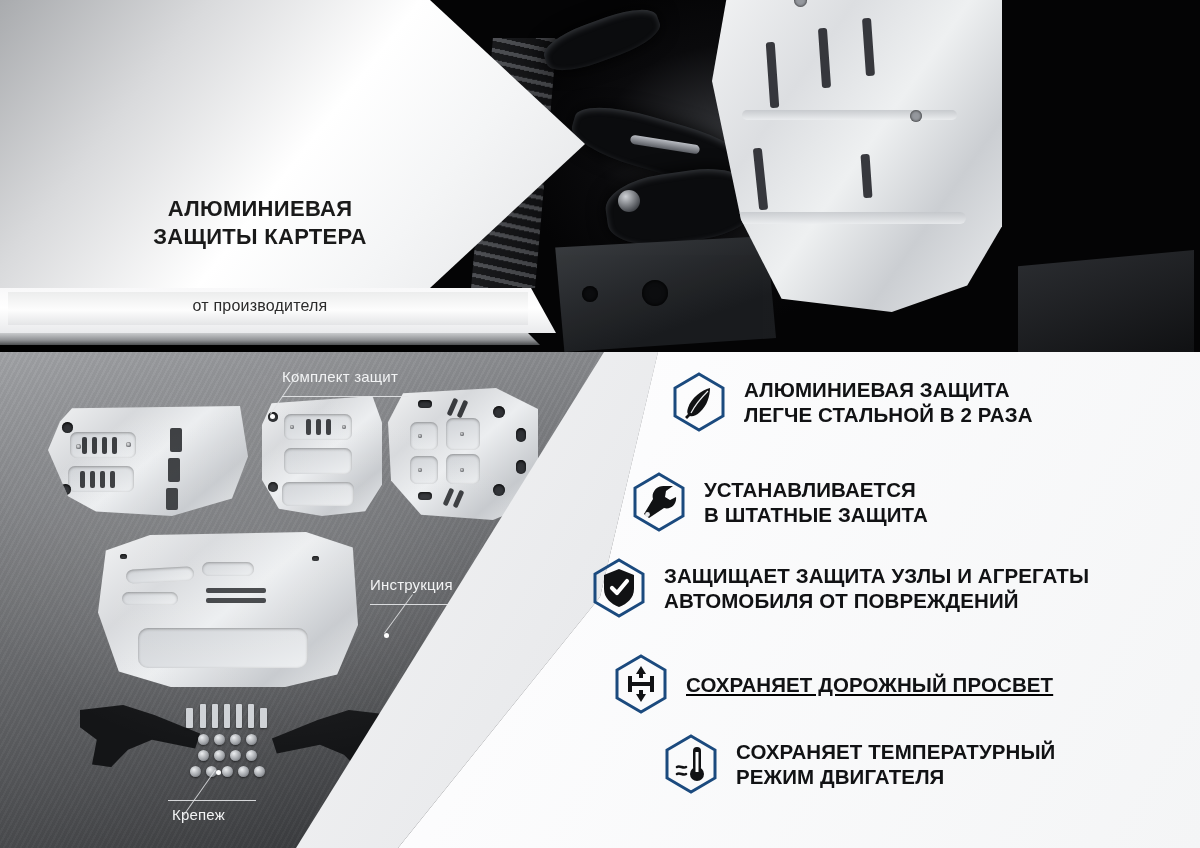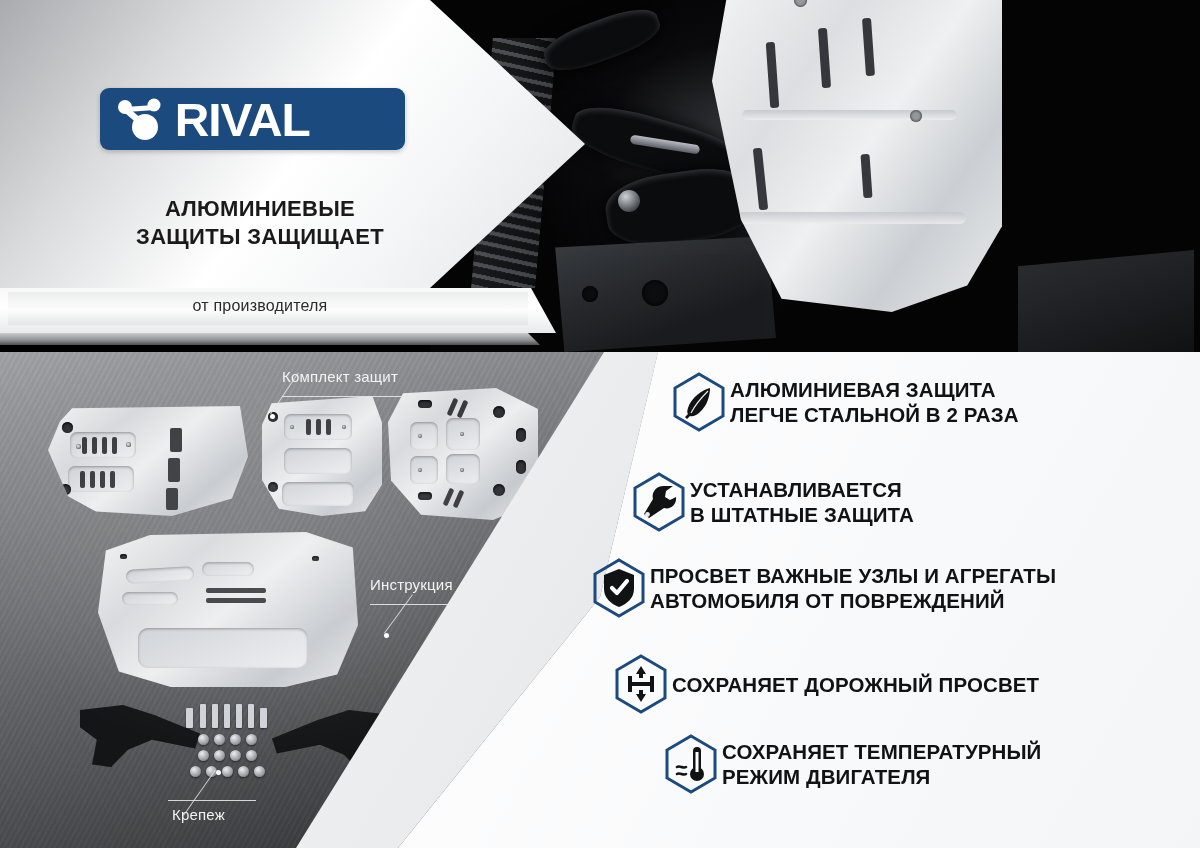--- a/index.html
+++ b/index.html
@@ -215,31 +215,31 @@
     clip-path:polygon(658px 0, 1200px 0, 1200px 496px, 398px 496px, 600px 245px);
     z-index:3;
   }
   .adv-shade{
     position:absolute;left:0;top:352px;width:1200px;height:496px;z-index:2;
     background:linear-gradient(120deg,#fbfbfc,#d7d9dc);
     clip-path:polygon(604px 0, 658px 0, 600px 245px, 398px 496px, 296px 496px);
   }
 
   .adv-list{position:absolute;left:0;top:0;width:1200px;height:496px;z-index:4;}
-  .adv-item{position:absolute;display:flex;align-items:center;gap:4px;}
+  .adv-item{position:absolute;display:flex;align-items:center;gap:18px;}
   .hexi{position:relative;width:54px;height:60px;flex:0 0 auto;}
   .adv-text{
     font-size:20.5px;font-weight:bold;color:#111214;line-height:1.22;letter-spacing:.1px;
     white-space:pre-line;
   }
 
   .i1{left:672px;top:20px;}
   .i2{left:632px;top:120px;}
   .i3{left:592px;top:206px;}
-  .i4{left:614px;top:302px;}
+  .i4{left:614px;top:302px;text-decoration:underline;}
   .i5{left:664px;top:382px;}
 </style>
 </head>
 <body>
 
 <div class="canvas">
 
   <div class="top-band">
 
     <div class="photo">
@@ -262,36 +262,24 @@
           <i class="s5"></i>
         <i class="r1"></i>
           <i class="r2"></i>
           <i class="h1"></i>
           <i class="h2"></i>
       </div>
     </div>
 
     <div class="hdr-white"></div>
 
-    <div class="logo-box">
-      <svg class="logo-mark" viewBox="0 0 52 50">
-        <g fill="#ffffff">
-          <circle cx="11" cy="13" r="7"></circle>
-          <circle cx="40" cy="11" r="6.5"></circle>
-          <circle cx="31" cy="33" r="13"></circle>
-          <polygon points="11,13 40,11 41,16 13,18"></polygon>
-          <polygon points="9,9 29,26 25,31 5,14"></polygon>
-        </g>
-      </svg>
-      <div class="logo-word">RIVAL</div>
-    </div>
 
     <div class="hdr-title">
-      <div>АЛЮМИНИЕВЫЕ</div>
-      <div>ЗАЩИТЫ ЗАЩИЩАЕТ</div>
+      <div>АЛЮМИНИЕВАЯ</div>
+      <div>ЗАЩИТЫ КАРТЕРА</div>
     </div>
 
     <div class="hdr-sub2"></div>
     <div class="hdr-sub"></div>
     <div class="sub-inner"></div>
     <div class="sub-text">от производителя</div>
 
   </div>
 
   <div class="parts-panel">
@@ -444,21 +432,21 @@
     </div>
 
     <div class="adv-item i3">
       <div class="hexi">
         <svg viewBox="0 0 54 60" width="54" height="60">
           <polygon points="27,2 51,16 51,44 27,58 3,44 3,16" fill="none" stroke="#1b4a7e" stroke-width="3"></polygon>
           <path d="M27 11 L42 17 L42 31 C42 40 35 46 27 49 C19 46 12 40 12 31 L12 17 Z" fill="#111214"></path>
           <path d="M20 30 L25 35 L35 23" fill="none" stroke="#ffffff" stroke-width="4.2" stroke-linecap="round" stroke-linejoin="round"></path>
         </svg>
       </div>
-      <div class="adv-text">ПРОСВЕТ ВАЖНЫЕ УЗЛЫ И АГРЕГАТЫ
+      <div class="adv-text">ЗАЩИЩАЕТ ЗАЩИТА УЗЛЫ И АГРЕГАТЫ
 АВТОМОБИЛЯ ОТ ПОВРЕЖДЕНИЙ</div>
     </div>
 
     <div class="adv-item i4">
       <div class="hexi">
         <svg viewBox="0 0 54 60" width="54" height="60">
           <polygon points="27,2 51,16 51,44 27,58 3,44 3,16" fill="none" stroke="#1b4a7e" stroke-width="3"></polygon>
           <g fill="#111214">
             <rect x="14" y="22" width="4" height="16"></rect>
             <rect x="36" y="22" width="4" height="16"></rect>

